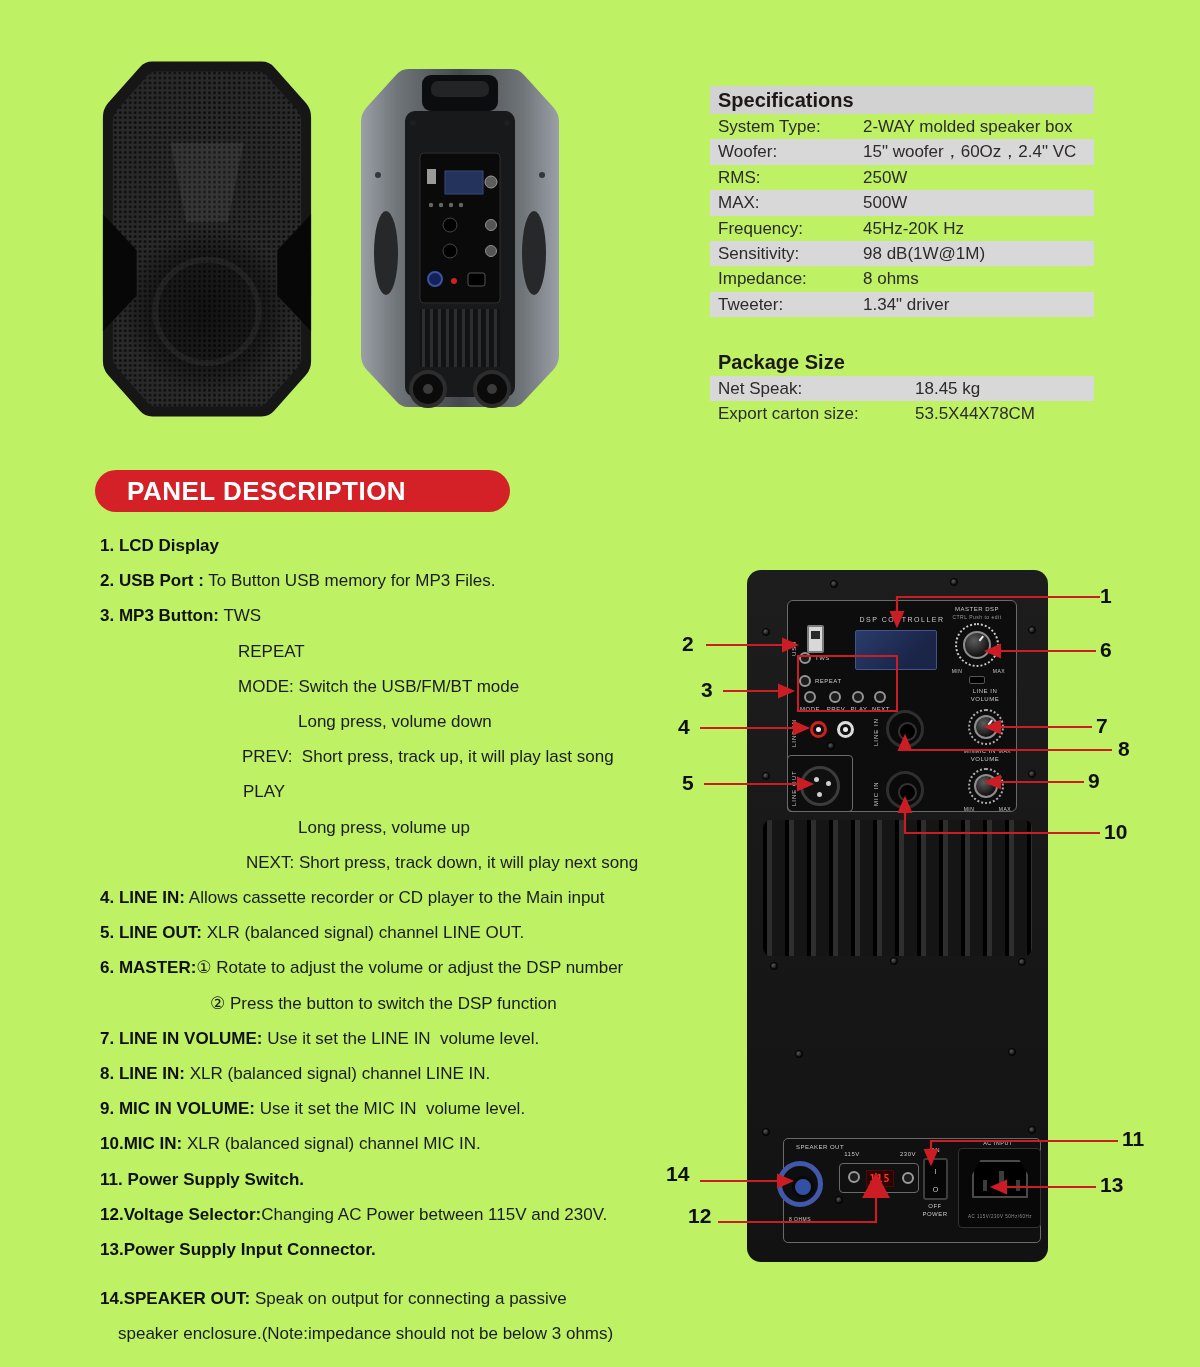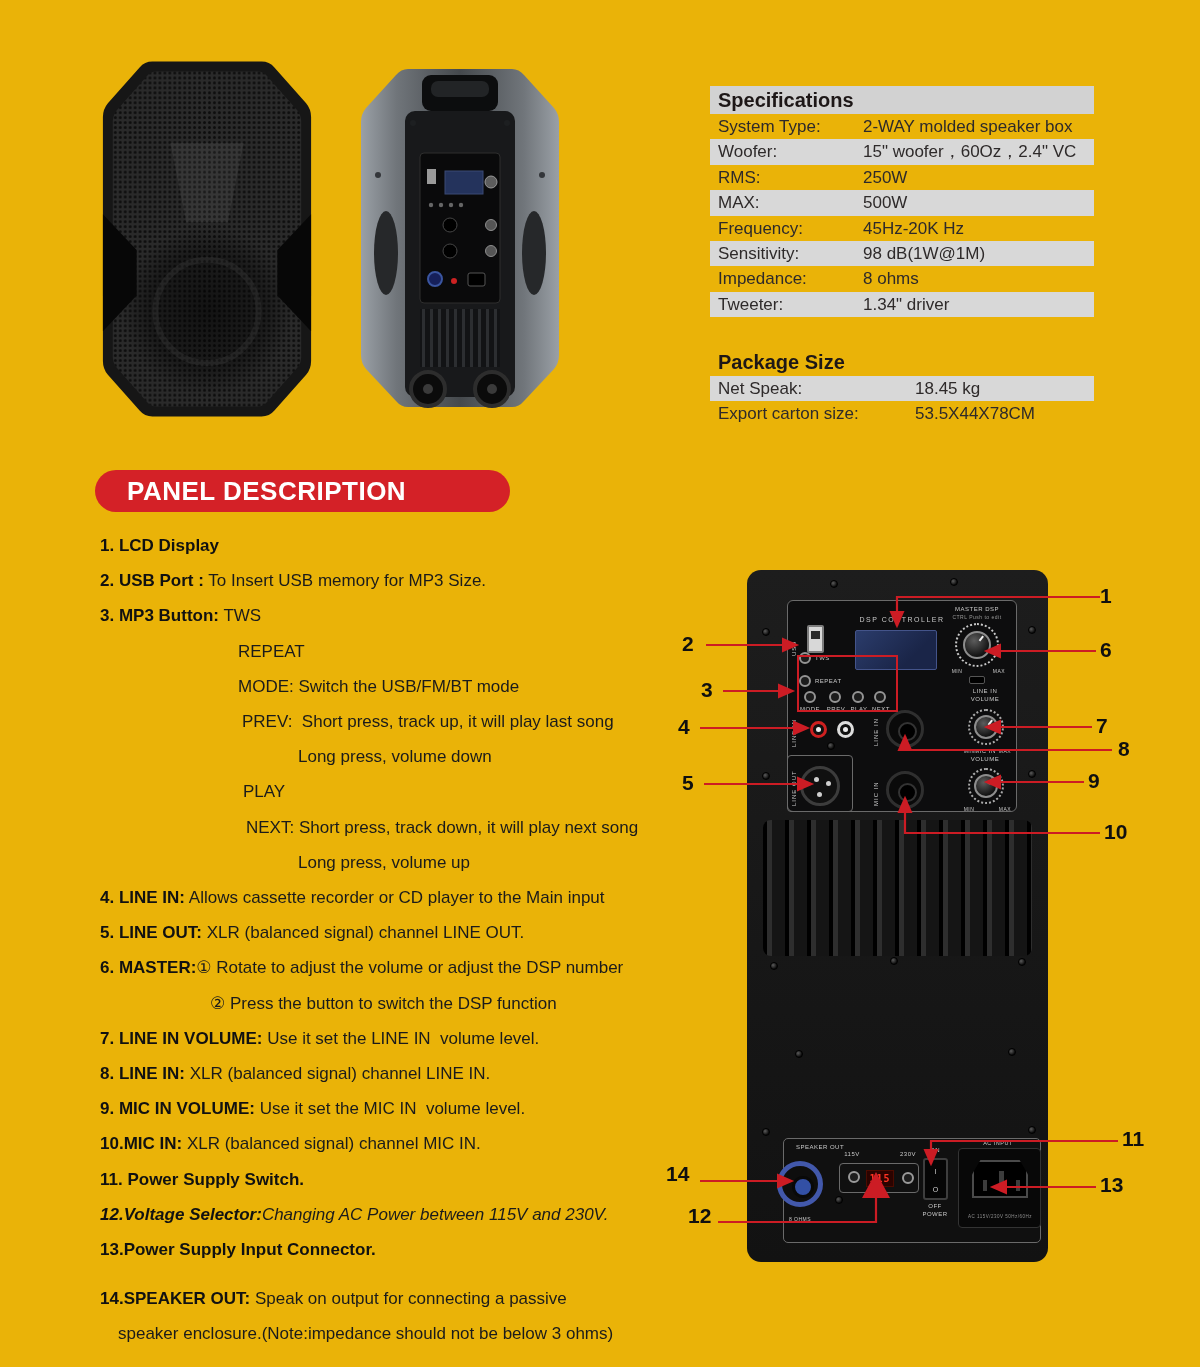--- a/index.html
+++ b/index.html
@@ -1,16 +1,16 @@
 <!DOCTYPE html>
 <html><head>
 <meta charset="utf-8">
 <style>
   html,body{margin:0;padding:0;background:#fff;}
-  .page{position:relative;width:1200px;height:1367px;background:#eab308;overflow:hidden;
+  .page{position:relative;width:1200px;height:1367px;background:#bef264;overflow:hidden;
         font-family:"Liberation Sans","DejaVu Sans",sans-serif;color:#222;}
 
   
   .spec-table{position:absolute;font-size:17px;color:#2e2a2a;}
   .tbl-title{font-weight:bold;font-size:20px;color:#1d1717;padding:2px 0 2px 8px;line-height:24px;}
   .title-shade{background:#d2d2d2;}
   .trow{display:flex;align-items:center;height:25.4px;line-height:25.4px;white-space:pre;}
   .trow.shade{background:#d8d8d8;}
   .tlabel{display:inline-block;padding-left:8px;box-sizing:border-box;}
   .specs .tlabel{width:133px;}
@@ -161,39 +161,39 @@
         <div class="trow"><span class="tlabel">Export carton size:</span><span class="tvalue">53.5X44X78CM</span></div>
       </div>
   </section>
 
   <div class="banner">
     <span>PANEL DESCRIPTION</span>
   </div>
 
   <div id="desc-list" class="desc-list">
       <div class="dline" style="padding-left: 0px;"><b>1. LCD Display</b></div>
-      <div class="dline" style="padding-left: 0px;"><b>2. USB Port :</b><span> To Insert USB memory for MP3 Size.</span></div>
+      <div class="dline" style="padding-left: 0px;"><b>2. USB Port :</b><span> To Button USB memory for MP3 Files.</span></div>
       <div class="dline" style="padding-left: 0px;"><b>3. MP3 Button:</b><span> TWS</span></div>
       <div class="dline" style="padding-left: 138px;"><span>REPEAT</span></div>
       <div class="dline" style="padding-left: 138px;"><span>MODE: Switch the USB/FM/BT mode</span></div>
+      <div class="dline" style="padding-left: 198px;"><span>Long press, volume down</span></div>
       <div class="dline" style="padding-left: 142px;"><span>PREV:  Short press, track up, it will play last song</span></div>
-      <div class="dline" style="padding-left: 198px;"><span>Long press, volume down</span></div>
       <div class="dline" style="padding-left: 143px;"><span>PLAY</span></div>
+      <div class="dline" style="padding-left: 198px;"><span>Long press, volume up</span></div>
       <div class="dline" style="padding-left: 146px;"><span>NEXT: Short press, track down, it will play next song</span></div>
-      <div class="dline" style="padding-left: 198px;"><span>Long press, volume up</span></div>
       <div class="dline" style="padding-left: 0px;"><b>4. LINE IN:</b><span> Allows cassette recorder or CD player to the Main input</span></div>
       <div class="dline" style="padding-left: 0px;"><b>5. LINE OUT:</b><span> XLR (balanced signal) channel LINE OUT.</span></div>
       <div class="dline" style="padding-left: 0px;"><b>6. MASTER:</b><span>① Rotate to adjust the volume or adjust the DSP number</span></div>
       <div class="dline" style="padding-left: 110px;"><span>② Press the button to switch the DSP function</span></div>
       <div class="dline" style="padding-left: 0px;"><b>7. LINE IN VOLUME:</b><span> Use it set the LINE IN  volume level.</span></div>
       <div class="dline" style="padding-left: 0px;"><b>8. LINE IN:</b><span> XLR (balanced signal) channel LINE IN.</span></div>
       <div class="dline" style="padding-left: 0px;"><b>9. MIC IN VOLUME:</b><span> Use it set the MIC IN  volume level.</span></div>
       <div class="dline" style="padding-left: 0px;"><b>10.MIC IN:</b><span> XLR (balanced signal) channel MIC IN.</span></div>
       <div class="dline" style="padding-left: 0px;"><b>11. Power Supply Switch.</b></div>
-      <div class="dline" style="padding-left: 0px; font-style: italic;"><b>12.Voltage Selector:</b><span>Changing AC Power between 115V and 230V.</span></div>
+      <div class="dline" style="padding-left: 0px;"><b>12.Voltage Selector:</b><span>Changing AC Power between 115V and 230V.</span></div>
       <div class="dline" style="padding-left: 0px;"><b>13.Power Supply Input Connector.</b></div>
       <div class="dline" style="padding-left: 0px; margin-top: 14px;"><b>14.SPEAKER OUT:</b><span> Speak on output for connecting a passive</span></div>
       <div class="dline" style="padding-left: 18px;"><span>speaker enclosure.(Note:impedance should not be below 3 ohms)</span></div>
     </div>
 
   <div class="rear-panel" style="left:747px;top:570px;width:301px;height:692px">
 
     <i class="screw" style="left:83px;top:10px"></i>
     <i class="screw" style="left:203px;top:8px"></i>
     <i class="screw" style="left:15px;top:58px"></i>

